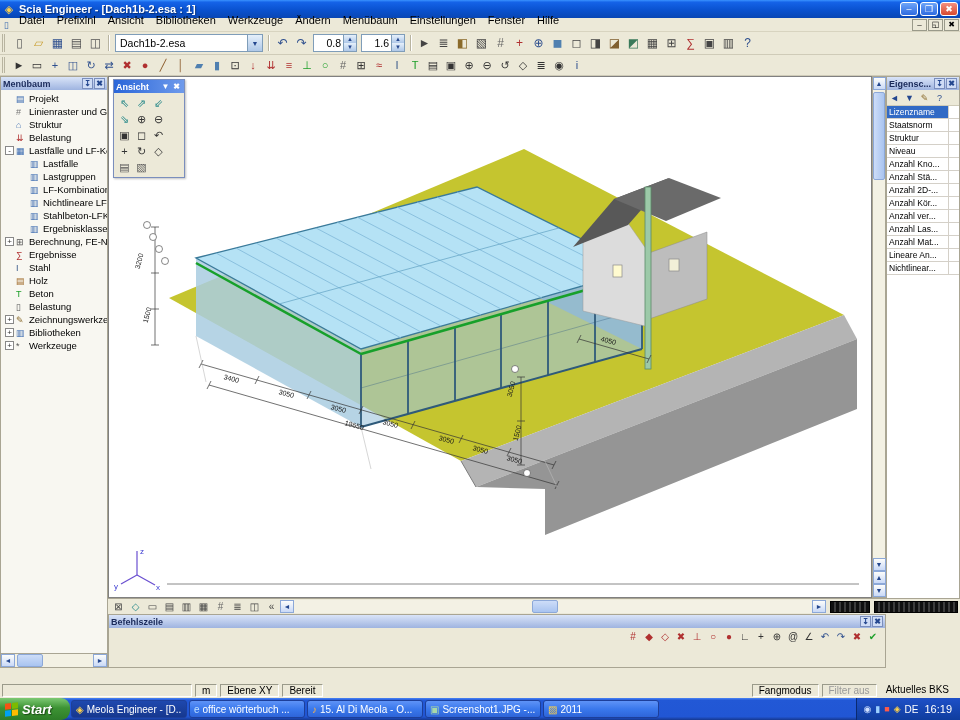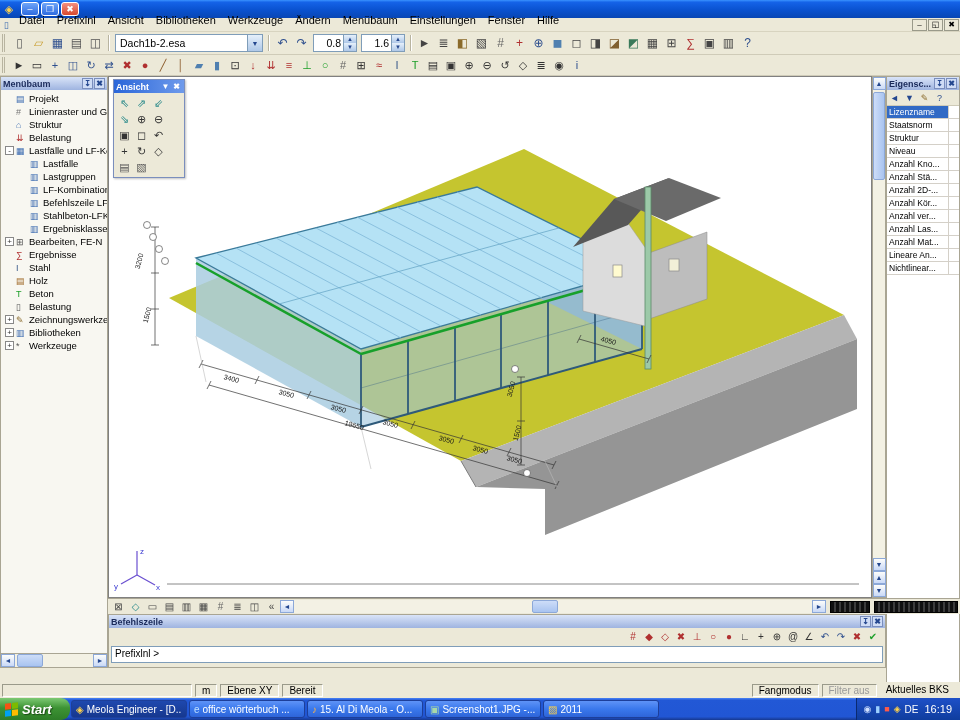--- a/index.html
+++ b/index.html
@@ -85,21 +85,21 @@
   .bottom-strip .icon-btn { width:17px; height:15px; font-size:10px; }
   .busy-bar { height:12px; border:1px solid #000; background:repeating-linear-gradient(90deg,#101010 0 3px,#3c3c3c 3px 5px); margin-left:4px; flex:none; }
 
   
   .vscroll { left:872px; top:76px; width:14px; height:522px; background:#F3F1E4; border:1px solid #A9A593; display:flex; flex-direction:column; align-items:center; }
   .vscroll .sbtn { width:13px; }
   .vscroll .vtrack { flex:1; width:13px; position:relative; }
   .vscroll .vthumb { position:absolute; left:0; top:2px; width:12px; height:88px; background:linear-gradient(90deg,#CDDDF8,#A9C4F0); border:1px solid #8CA8D8; border-radius:2px; }
 
   
-  .right-panel { left:886px; top:76px; width:74px; height:644px; background:#F4F2EA; border:1px solid #A9A593; display:flex; flex-direction:column; }
+  .right-panel { left:886px; top:76px; width:74px; height:536px; background:#F4F2EA; border:1px solid #A9A593; display:flex; flex-direction:column; }
   .props-toolbar { height:16px; display:flex; align-items:center; background:#ECE9D8; border-bottom:1px solid #CFCBB8; }
   .props-toolbar .icon-btn { width:15px; height:14px; font-size:9px; }
   .props-rows { background:#fff; }
   .prow { height:13px; display:flex; border-bottom:1px solid #D4D0C8; font-size:8.5px; }
   .prow .pl { flex:1; padding:1px 2px; overflow:hidden; white-space:nowrap; border-right:1px solid #D4D0C8; }
   .prow .pv { width:10px; padding:1px 1px; overflow:hidden; }
   .prow[data-selected="true"] .pl { background:#316AC5; color:#fff; }
   .props-fill { flex:1; background:#fff; }
 
   
@@ -132,20 +132,21 @@
   .tray { background:linear-gradient(180deg,#1E50C8,#0F3D9E); border-left:1px solid #0a2a70; display:flex; align-items:center; padding:0 8px 0 6px; color:#fff; }
   .tray .ti { margin-right:4px; font-size:9px; }
   .tray .lang { font-size:10px; margin-right:6px; }
   .tray .clock { font-size:11px; }
 </style>
 </head>
 <body>
 
 <div class="abs titlebar">
   <span class="app-icon">◈</span>
+  <span class="ttl">Scia Engineer - [Dach1b-2.esa : 1]</span>
   <span class="winbtn">–</span>
   <span class="winbtn">❒</span>
   <span class="winbtn close">✖</span>
 </div>
 
 <div class="abs menubar">
   <span class="mdi-ico">▯</span>
   <span style="display:flex;">
       <span class="menu-item">Datei</span>
       <span class="menu-item">Prefixlnl</span>
@@ -301,36 +302,36 @@
       <span class="tree-label">Lastgruppen</span>
     </div>
       <div class="tree-item" style="padding-left: 18px;">
       <span class="expander"></span>
       <span class="tree-icon" style="color: rgb(58, 106, 176);">▥</span>
       <span class="tree-label">LF-Kombination</span>
     </div>
       <div class="tree-item" style="padding-left: 18px;">
       <span class="expander"></span>
       <span class="tree-icon" style="color: rgb(58, 106, 176);">▥</span>
-      <span class="tree-label">Befehlszeile LF</span>
+      <span class="tree-label">Nichtlineare LF</span>
     </div>
       <div class="tree-item" style="padding-left: 18px;">
       <span class="expander"></span>
       <span class="tree-icon" style="color: rgb(58, 106, 176);">▥</span>
       <span class="tree-label">Stahlbeton-LFK</span>
     </div>
       <div class="tree-item" style="padding-left: 18px;">
       <span class="expander"></span>
       <span class="tree-icon" style="color: rgb(58, 106, 176);">▥</span>
       <span class="tree-label">Ergebnisklasse</span>
     </div>
       <div class="tree-item">
       <span class="expander">+</span>
       <span class="tree-icon" style="color: rgb(85, 85, 85);">⊞</span>
-      <span class="tree-label">Bearbeiten, FE-N</span>
+      <span class="tree-label">Berechnung, FE-N</span>
     </div>
       <div class="tree-item">
       <span class="expander"></span>
       <span class="tree-icon" style="color: rgb(176, 48, 48);">∑</span>
       <span class="tree-label">Ergebnisse</span>
     </div>
       <div class="tree-item">
       <span class="expander"></span>
       <span class="tree-icon" style="color: rgb(58, 90, 138);">I</span>
       <span class="tree-label">Stahl</span>
@@ -652,21 +653,20 @@
       <button class="icon-btn" title="cmd-ortho-icon" style="color: rgb(51, 51, 51);">∟</button>
       <button class="icon-btn" title="cmd-track-icon" style="color: rgb(51, 51, 51);">+</button>
       <button class="icon-btn" title="cmd-coords-icon" style="color: rgb(51, 51, 51);">⊕</button>
       <button class="icon-btn" title="cmd-relative-icon" style="color: rgb(51, 51, 51);">@</button>
       <button class="icon-btn" title="cmd-angle-icon" style="color: rgb(51, 51, 51);">∠</button>
       <button class="icon-btn" title="cmd-undo-icon" style="color: rgb(46, 79, 142);">↶</button>
       <button class="icon-btn" title="cmd-redo-icon" style="color: rgb(46, 79, 142);">↷</button>
       <button class="icon-btn" title="cmd-cancel-icon" style="color: rgb(176, 48, 48);">✖</button>
       <button class="icon-btn" title="cmd-ok-icon" style="color: rgb(31, 160, 42);">✔</button>
     </div>
-  <div class="cmd-input">Prefixlnl &gt;</div>
 </div>
 
 <div class="abs statusbar">
   <span class="scell wide"></span>
   <span class="scell">m</span>
   <span class="scell">Ebene XY</span>
   <span class="scell">Bereit</span>
   <span class="spring"></span>
   <span class="scell">Fangmodus</span>
   <span class="scell muted">Filter aus</span>

